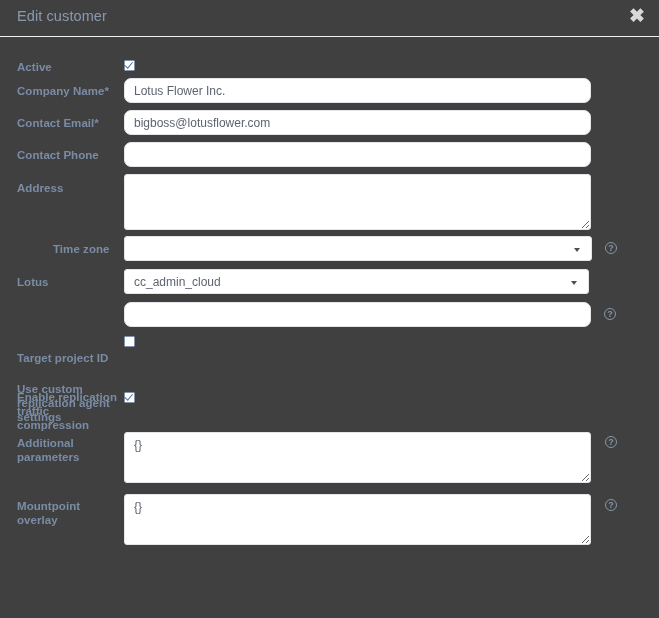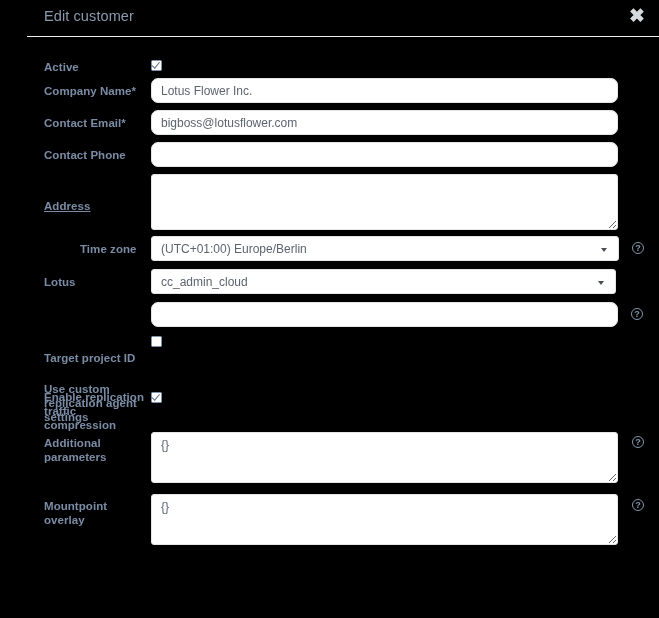--- a/index.html
+++ b/index.html
@@ -11,23 +11,22 @@
     height: 618px;
     background: #ffffff;
     font-family: "Liberation Sans", sans-serif;
     overflow: hidden;
   }
 
   .dialog {
     position: relative;
     width: 659px;
     height: 618px;
-    background: #000000;
-    box-sizing: border-box;
-    padding-left: 27px;
+    background: #404040;
+    box-sizing: border-box;
   }
 
   
   .dialog-header {
     position: relative;
     height: 37px;
     border-bottom: 1px solid #eceef0;
     box-sizing: border-box;
   }
   .dialog-title {
@@ -258,28 +257,27 @@
       <div class="field-label" style="top:6px;">Contact Email*</div>
       <input class="text-input" type="text" style="top: 0px;" value="bigboss@lotusflower.com">
     </div>
 
     <div class="row" style="top:105px;">
       <div class="field-label" style="top:6px;">Contact Phone</div>
       <input class="text-input" type="text" style="top: 0px;" value="">
     </div>
 
     <div class="row" style="top:137px;">
-      <div class="field-label" style="top:25px;text-decoration:underline;">Address</div>
+      <div class="field-label" style="top:7px;">Address</div>
       <textarea class="text-area" style="top: 0px; height: 56px;"></textarea>
     </div>
 
     <div class="row" style="top:199px;">
       <div class="field-label" style="top:6px;margin-left:36px;">Time zone</div>
       <div class="select-box" style="top:0;width:468px;">
-        <span class="select-value">(UTC+01:00) Europe/Berlin</span>
         <span class="select-arrow"></span>
       </div>
       <div class="help-icon" style="left:605px;top:6px;"></div>
     </div>
 
     <div class="row" style="top:232px;">
       <div class="field-label" style="top:6px;">Lotus</div>
       <div class="select-box" style="top:0;width:465px;">
         <span class="select-value">cc_admin_cloud</span>
         <span class="select-arrow"></span>

